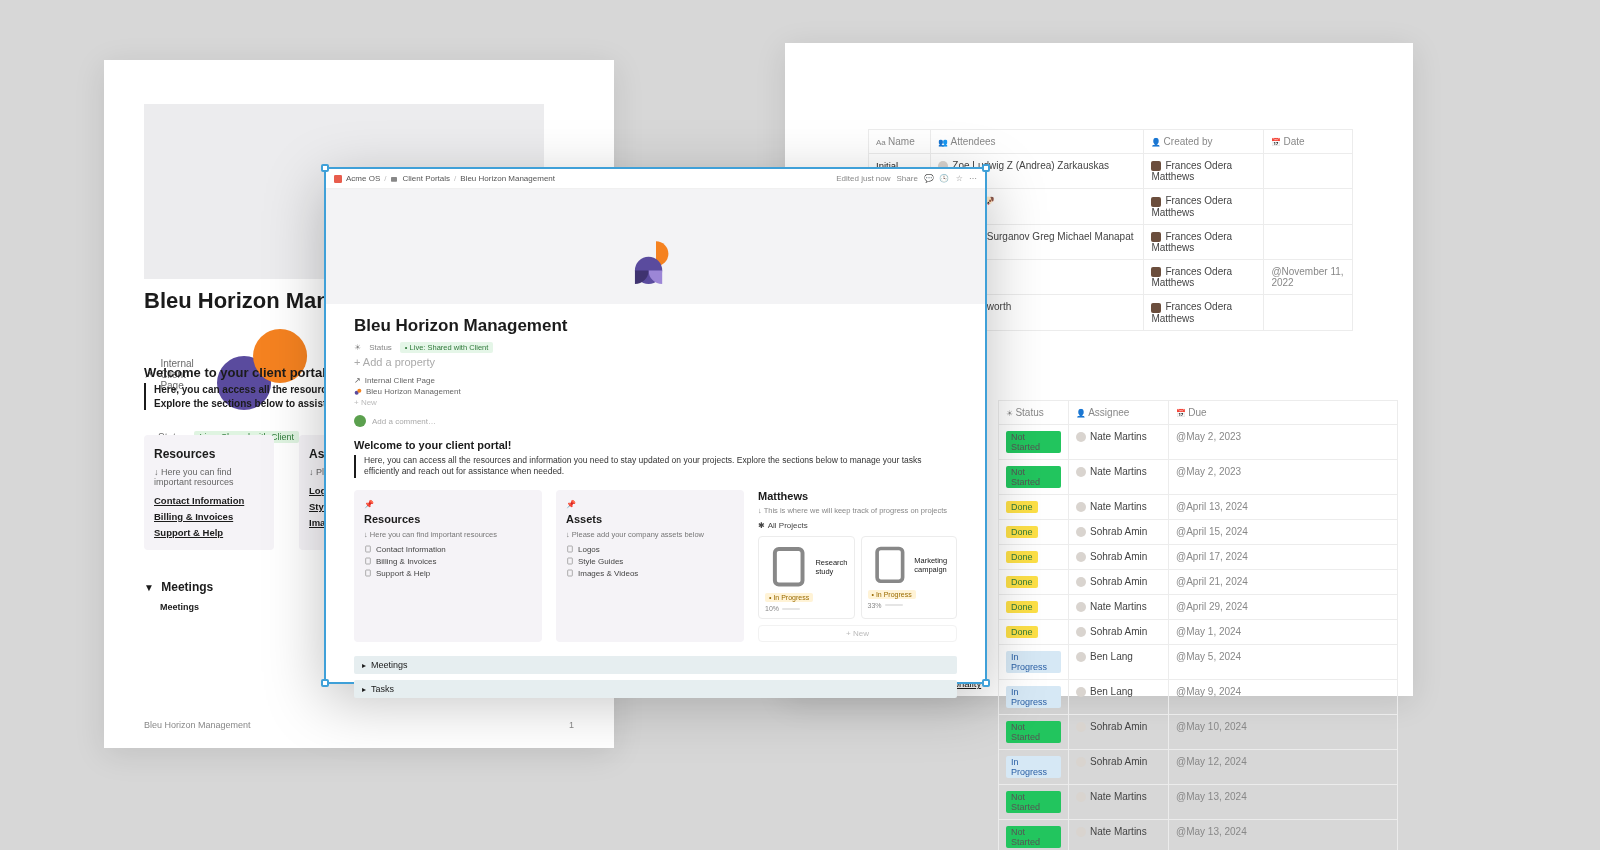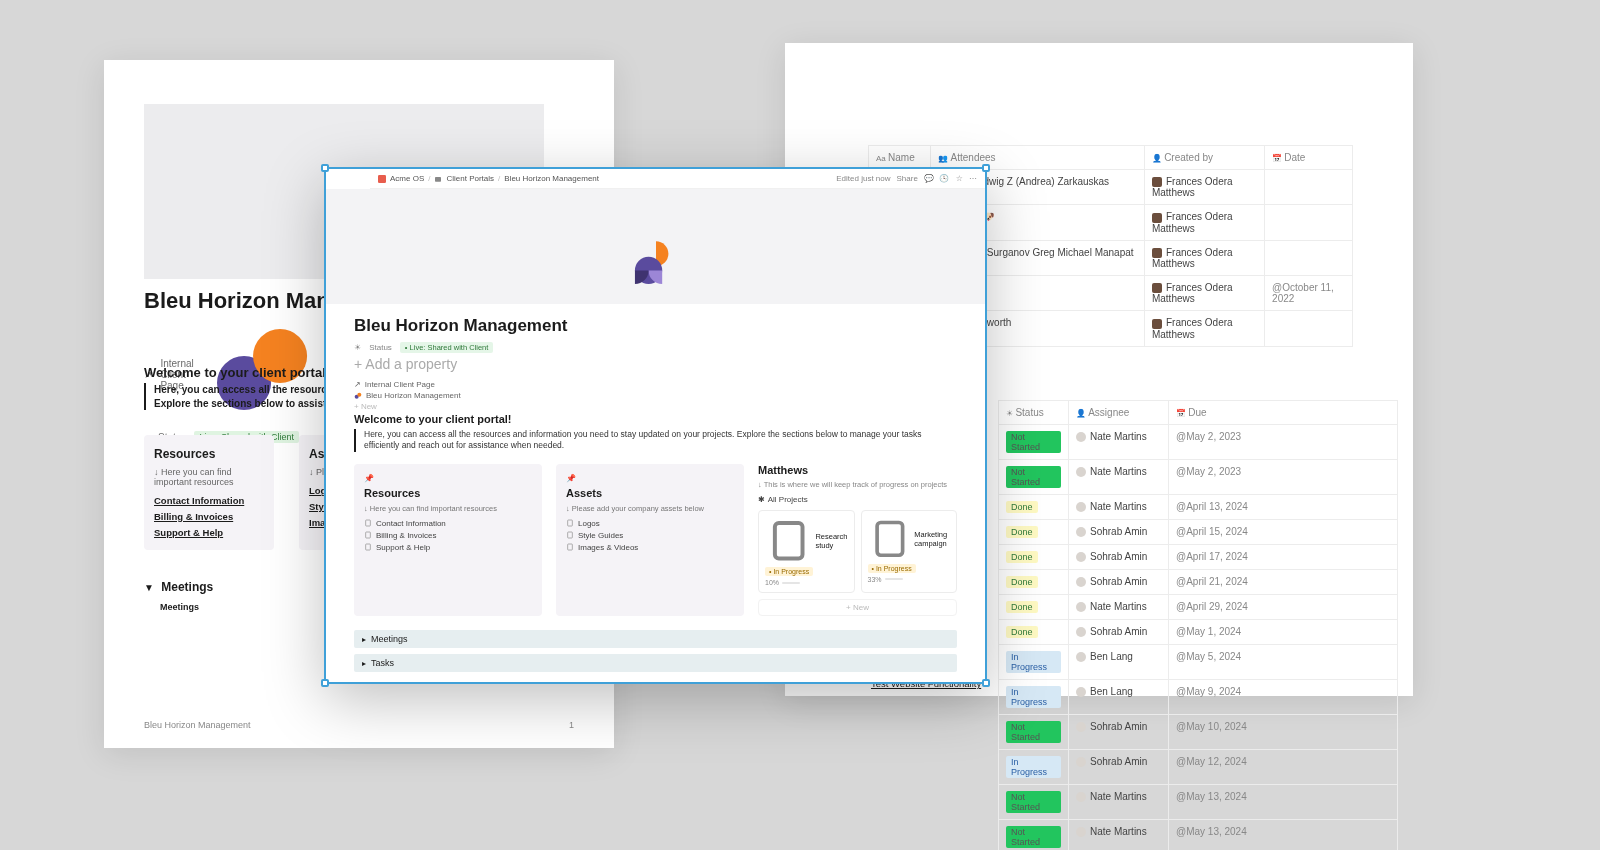--- a/index.html
+++ b/index.html
@@ -27,64 +27,64 @@
   .left .panel.res { left: 40px; }
   .left .panel.ass { left: 195px; }
   .left .meetings { position: absolute; left: 40px; top: 520px; font-size: 12px; font-weight:700; color:#1b1b1b; }
   .left .disclosure { margin-right: 4px; font-size:10px;}
   .left .sub { position: absolute; left: 56px; top: 542px; font-size: 9px; color:#1b1b1b; font-weight:600;}
   .left .footer-l { position:absolute; left:40px; bottom:18px; font-size:9px; color:#888; }
   .left .footer-r { position:absolute; right:40px; bottom:18px; font-size:9px; color:#888; }
 
   
   .right .table { position:absolute; font-size:10px; color:#444; }
-  .right .table.t1 { left:83px; top:102px; width:485px; }
+  .right .table.t1 { left:83px; top:86px; width:485px; }
   .right .table.t2 { left:213px; top:357px; width:400px; }
   .right th, .right td { border:1px solid #ececec; padding:6px 7px; text-align:left; font-weight:400; vertical-align:top;}
   .right th { color:#888; font-weight:400; }
   .right table { border-collapse:collapse; width:100%; }
   .right .col-name { width:64px; }
   .right .col-att { width:225px; }
   .right .col-created { width:125px; }
   .right .col-date { width:90px; }
   .right .status-pill { display:inline-block; font-size:9px; padding:1px 5px; border-radius:2px; }
   .right .status-notstarted { background:#22c55e; color:#555; }
-  .right .status-done { background:#fef9c3; color:#2f7a3a; }
+  .right .status-done { background:#fde047; color:#2f7a3a; }
   .right .status-inprogress { background:#d6e8f5; color:#2a5fa5; }
   .right .datecell { color:#888; }
   .right .avdot { display:inline-block;width:10px;height:10px;border-radius:50%;background:#d9d4cf;margin-right:4px;vertical-align:middle;}
   .right .fm { display:inline-block;width:10px;height:10px;background:#6b4e3d;border-radius:2px;margin-right:4px;vertical-align:middle;}
   .right .underline { text-decoration:underline; color:#1b1b1b; font-size:9.5px;}
 
   
   .win {
     position: absolute; left: 324px; top: 167px; width: 663px; height: 517px;
     background: #fff; border: 2px solid #3fa0d8; border-radius: 4px;
     box-shadow: 0 16px 60px rgba(0,0,0,.25);
   }
   .win .handle { position:absolute; width:8px; height:8px; background:#fff; border:2px solid #3fa0d8; border-radius:2px; }
   .win .h-tl{top:-5px;left:-5px;} .win .h-tr{top:-5px;right:-5px;}
   .win .h-bl{bottom:-5px;left:-5px;} .win .h-br{bottom:-5px;right:-5px;}
 
-  .win .topbar { display:flex; align-items:center; padding:4px 8px; font-size:8px; color:#555; border-bottom:1px solid #f0f0f0; height:20px;margin-left:44px;}
+  .win .topbar { display:flex; align-items:center; padding:4px 8px; font-size:8px; color:#555; border-bottom:1px solid #f0f0f0; height:20px;}
   .win .topbar .crumb { display:flex; align-items:center; gap:4px; }
   .win .topbar .crumb .sep { color:#bbb; }
   .win .topbar .spacer { flex:1; }
   .win .topbar .rt { display:flex; gap:6px; align-items:center; color:#888;}
   .win .topbar .rt span { cursor:default;}
   .win .crumbicon { width:8px;height:8px;display:inline-block;vertical-align:middle;}
 
   .win .hero2 { height:115px; background:#f3f3f5; display:flex; align-items:flex-end; justify-content:center; padding-bottom:10px;}
   .win .hero2 svg { width:62px; height:62px; }
 
   .win .body { padding: 12px 28px 0 28px; font-size:9px; color:#1b1b1b; }
   .win .ptitle { font-size:17px; font-weight:700; margin-bottom:6px;}
   .win .proprow { display:flex; align-items:center; gap:8px; font-size:8px; color:#888; margin-bottom:3px;}
   .win .proprow .livebadge { background:#e5f6e8; color:#2f7a3a; padding:1px 5px; border-radius:2px; font-size:7.5px;}
-  .win .addprop { color:#aaa; font-size:14px; margin-bottom:8px;}
+  .win .addprop { color:#aaa; font-size:11px; margin-bottom:8px;}
   .win .subpages { font-size:8px; color:#666; margin-bottom:2px; }
   .win .subpages .pg { display:flex;align-items:center;gap:4px; margin-bottom:2px;}
   .win .subpages .newrow { color:#bbb;}
   .win .commentrow { display:flex;align-items:center;gap:6px;font-size:8px;color:#aaa;margin-top:8px;margin-bottom:12px;}
   .win .commentrow .av { width:12px;height:12px;border-radius:50%;background:#5ba04e;display:inline-block;}
 
   .win .welcome2 { font-weight:700; font-size:11px; margin-bottom:4px;}
   .win .blurb2 { border-left:2px solid #1b1b1b; padding-left:8px; font-size:8.5px; color:#333; line-height:1.35; max-width:590px; margin-bottom:12px;}
 
   .win .cols { display:flex; gap:14px; }
@@ -185,21 +185,21 @@
             <tr>
               <td></td>
               <td><span class="avdot"></span>Sergey Surganov   Greg   Michael Manapat</td>
               <td><span class="fm"></span>Frances Odera Matthews</td>
               <td></td>
             </tr>
             <tr>
               <td></td>
               <td></td>
               <td><span class="fm"></span>Frances Odera Matthews</td>
-              <td><span class="datecell">@October 11, 2022</span></td>
+              <td><span class="datecell">@November 11, 2022</span></td>
             </tr>
             <tr>
               <td></td>
               <td><span class="avdot"></span>hel Hepworth</td>
               <td><span class="fm"></span>Frances Odera Matthews</td>
               <td></td>
             </tr>
           </tbody>
     </table>
   </div>
@@ -346,20 +346,24 @@
       <div class="pg">
         <svg class="crumbicon" viewBox="0 0 24 24">
               <circle cx="8" cy="14" r="6" fill="#5a4b9e"></circle>
               <circle cx="16" cy="8" r="6" fill="#f58220"></circle>
             </svg>
         <span>Bleu Horizon Management</span>
       </div>
       <div class="pg newrow">+  New</div>
     </div>
 
+    <div class="commentrow">
+      <span class="av"></span>
+      <span>Add a comment…</span>
+    </div>
 
     <div class="welcome2">Welcome to your client portal!</div>
     <div class="blurb2">Here, you can access all the resources and information you need to stay updated on your projects. Explore the sections below to manage your tasks efficiently and reach out for assistance when needed.</div>
 
     <div class="cols">
       <div class="card">
         <div class="arrow">📌</div>
         <h5>Resources</h5>
         <div class="sub2">↓ Here you can find important resources</div>
         <div class="li">

